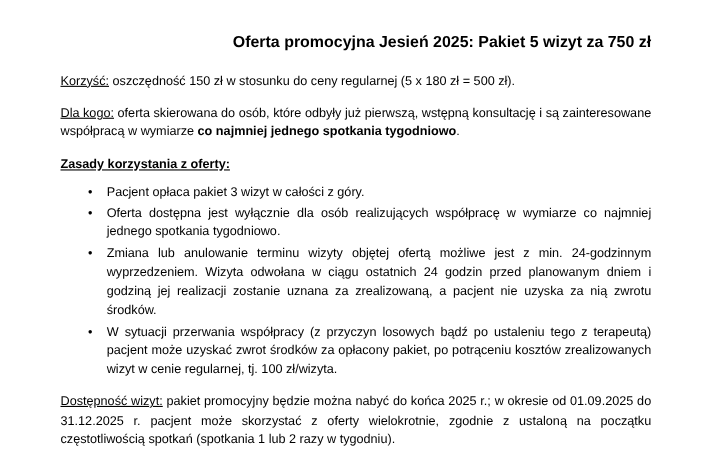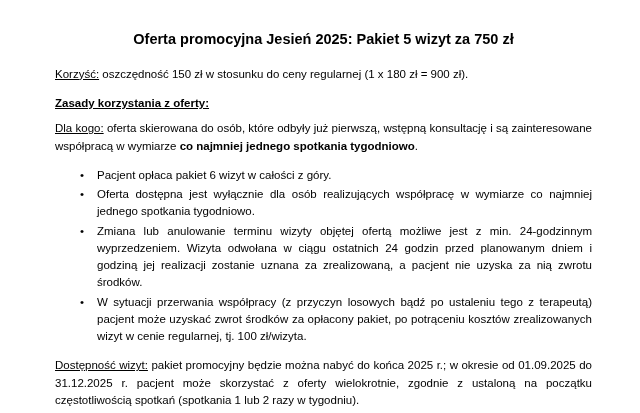--- a/index.html
+++ b/index.html
@@ -17,21 +17,21 @@
     font-family: "Liberation Sans", sans-serif;
     font-size: 11.5px;
     line-height: 1.5;
     color: #000000;
   }
   .title {
     font-size: 14.5px;
     font-weight: bold;
     line-height: 1.3;
     margin: 0 0 17px 0;
-    text-align: center;
+    text-align: right;
   }
   .para {
     margin: 0 0 12px 0;
     text-align: justify;
   }
   .heading-para { margin: 0 0 8px 0; }
   .underline { text-decoration: underline; }
   .bold { font-weight: bold; }
   .rules-list {
     list-style: none;
@@ -50,30 +50,30 @@
     text-align: justify;
   }
 </style>
 </head>
 <body>
 
 <div class="page">
 
   <h1 class="title">Oferta promocyjna Jesień 2025: Pakiet 5 wizyt za 750 zł</h1>
 
-  <p class="para"><span class="underline">Korzyść:</span><span> oszczędność 150 zł w stosunku do ceny regularnej (1 x 180 zł = 900 zł).</span></p>
+  <p class="para"><span class="underline">Korzyść:</span><span> oszczędność 150 zł w stosunku do ceny regularnej (5 x 180 zł = 500 zł).</span></p>
+
+  <p class="para"><span class="underline">Dla kogo:</span><span> oferta skierowana do osób, które odbyły już pierwszą, wstępną konsultację i są zainteresowane współpracą w wymiarze </span><strong>co najmniej jednego spotkania tygodniowo</strong><span>.</span></p>
 
   <p class="para heading-para"><span class="underline bold">Zasady korzystania z oferty:</span></p>
-
-  <p class="para"><span class="underline">Dla kogo:</span><span> oferta skierowana do osób, które odbyły już pierwszą, wstępną konsultację i są zainteresowane współpracą w wymiarze </span><strong>co najmniej jednego spotkania tygodniowo</strong><span>.</span></p>
 
   <ul class="rules-list">
     <li>
         <span class="bullet">•</span>
-        <span class="li-text">Pacjent opłaca pakiet 6 wizyt w całości z góry.</span>
+        <span class="li-text">Pacjent opłaca pakiet 3 wizyt w całości z góry.</span>
       </li>
     <li>
         <span class="bullet">•</span>
         <span class="li-text">Oferta dostępna jest wyłącznie dla osób realizujących współpracę w wymiarze co najmniej jednego spotkania tygodniowo.</span>
       </li>
     <li>
         <span class="bullet">•</span>
         <span class="li-text">Zmiana lub anulowanie terminu wizyty objętej ofertą możliwe jest z min. 24-godzinnym wyprzedzeniem. Wizyta odwołana w ciągu ostatnich 24 godzin przed planowanym dniem i godziną jej realizacji zostanie uznana za zrealizowaną, a pacjent nie uzyska za nią zwrotu środków.</span>
       </li>
     <li>

